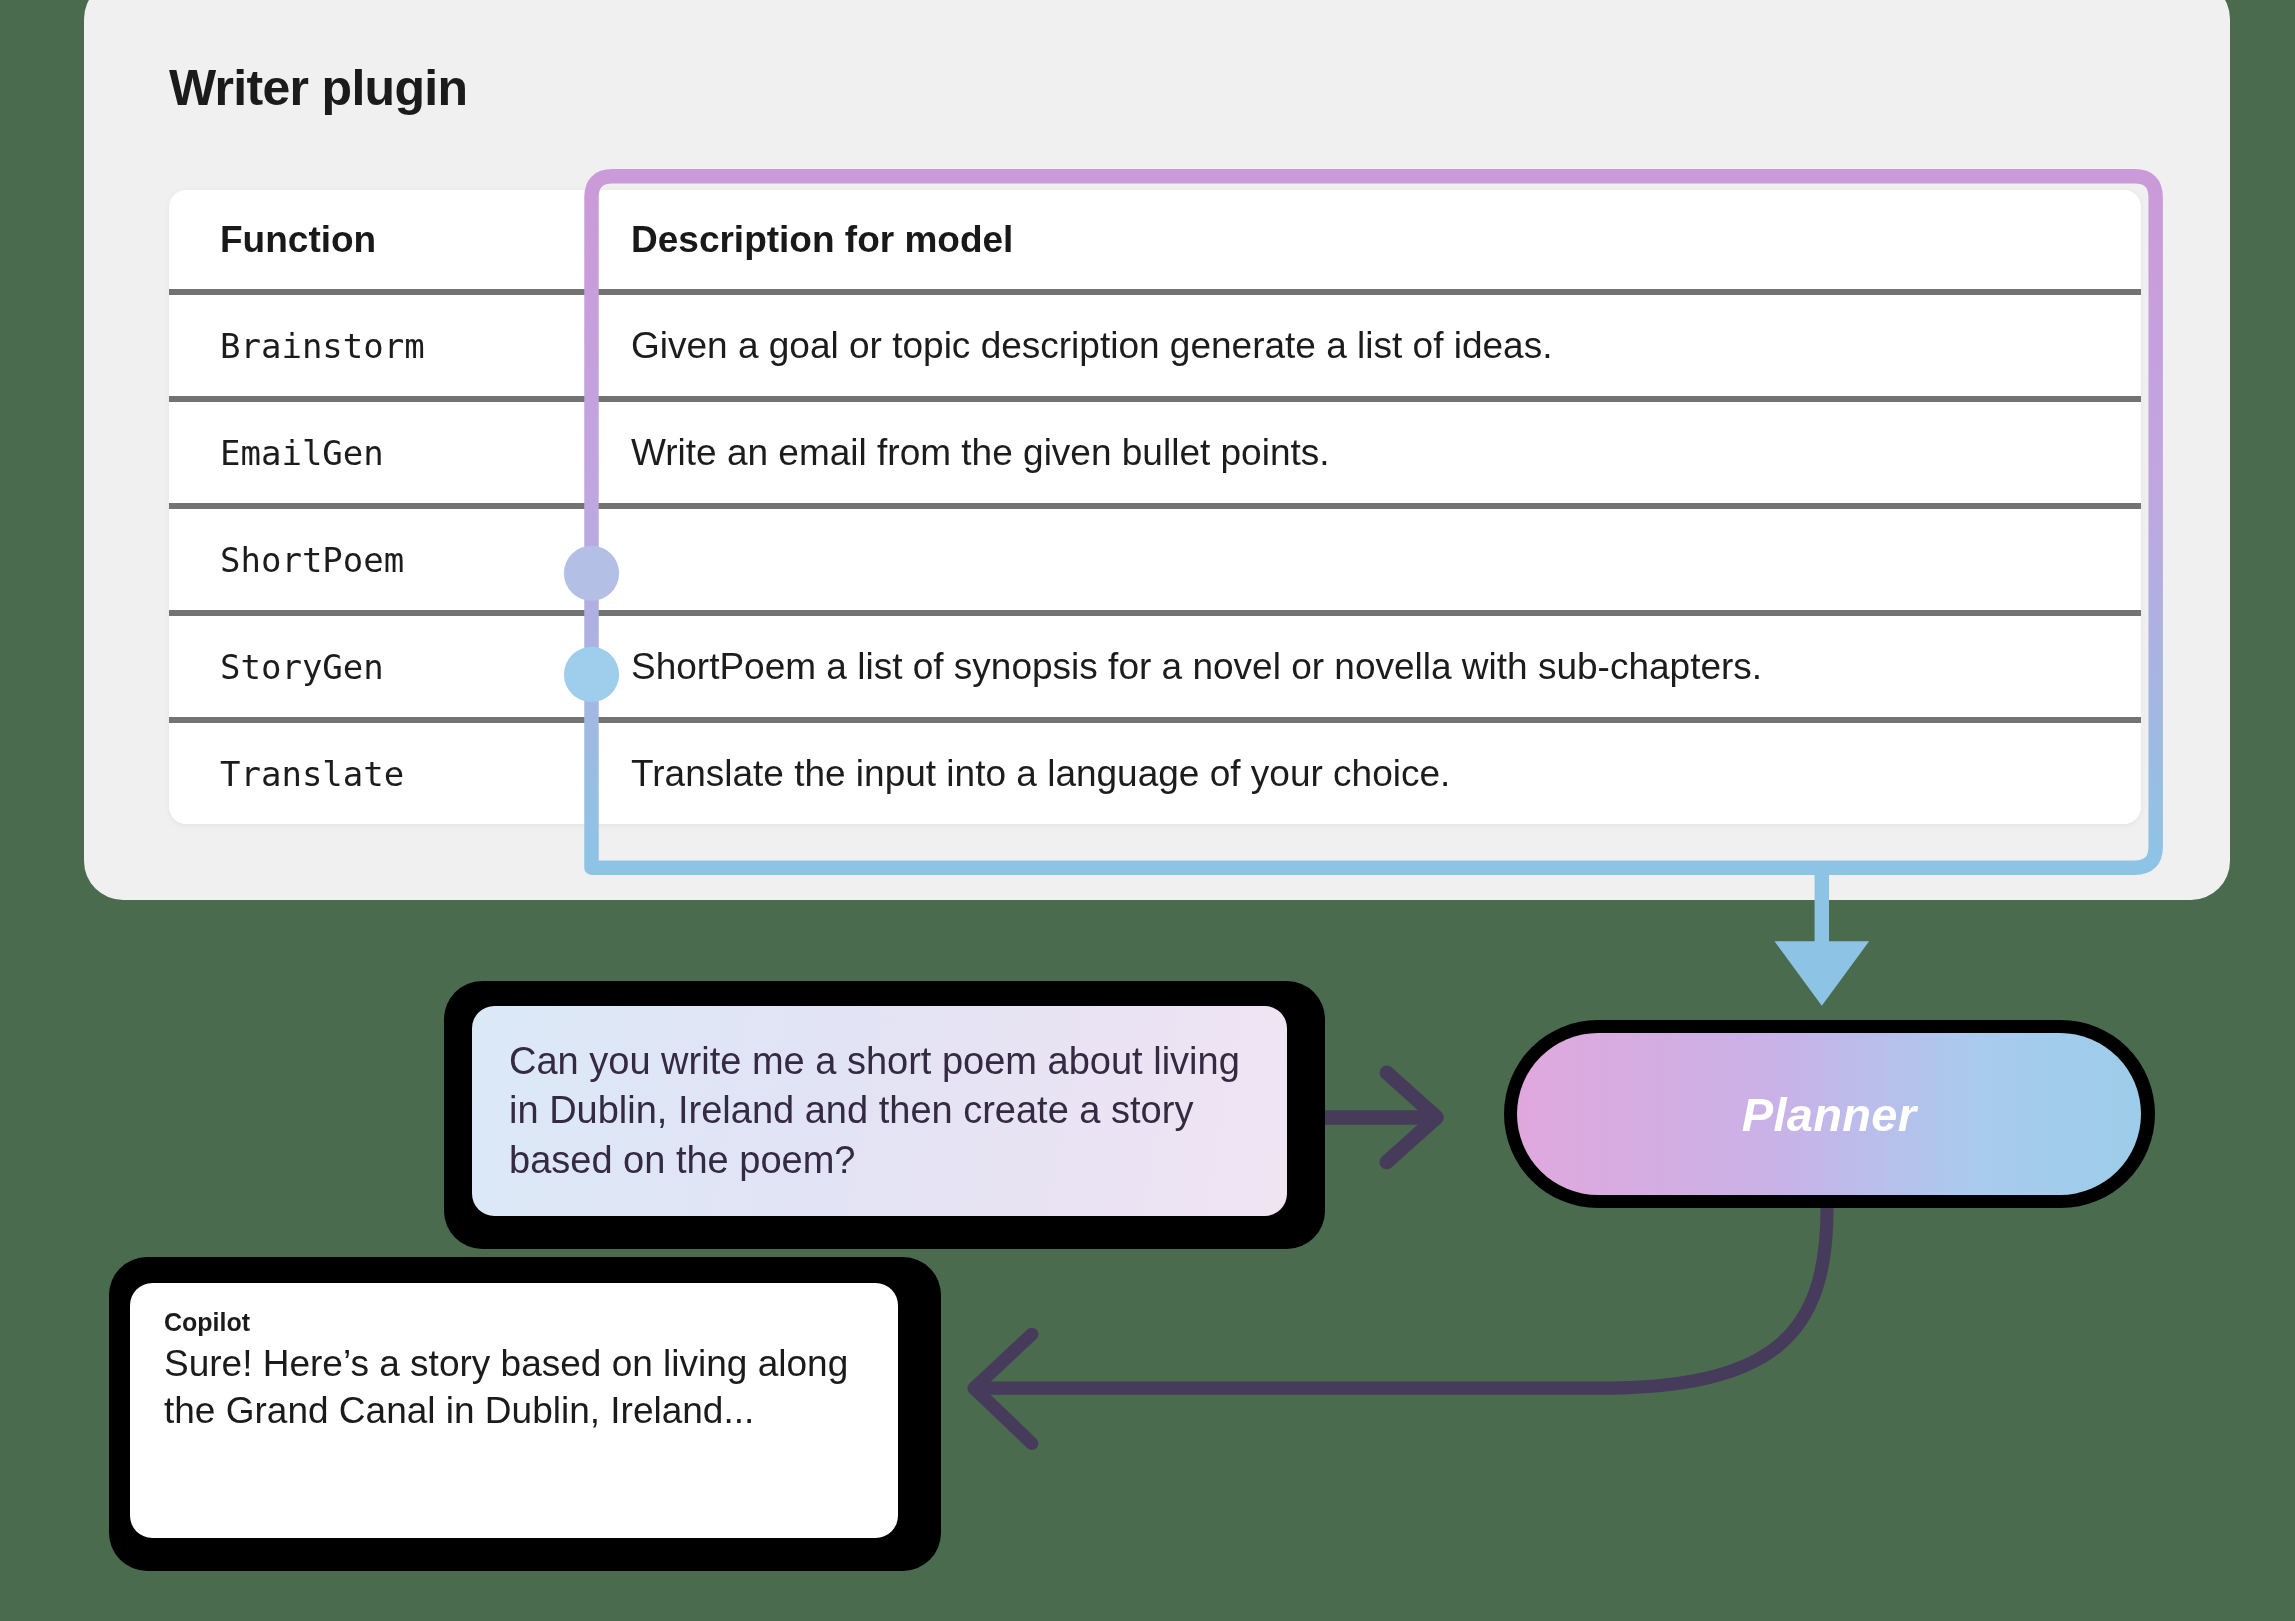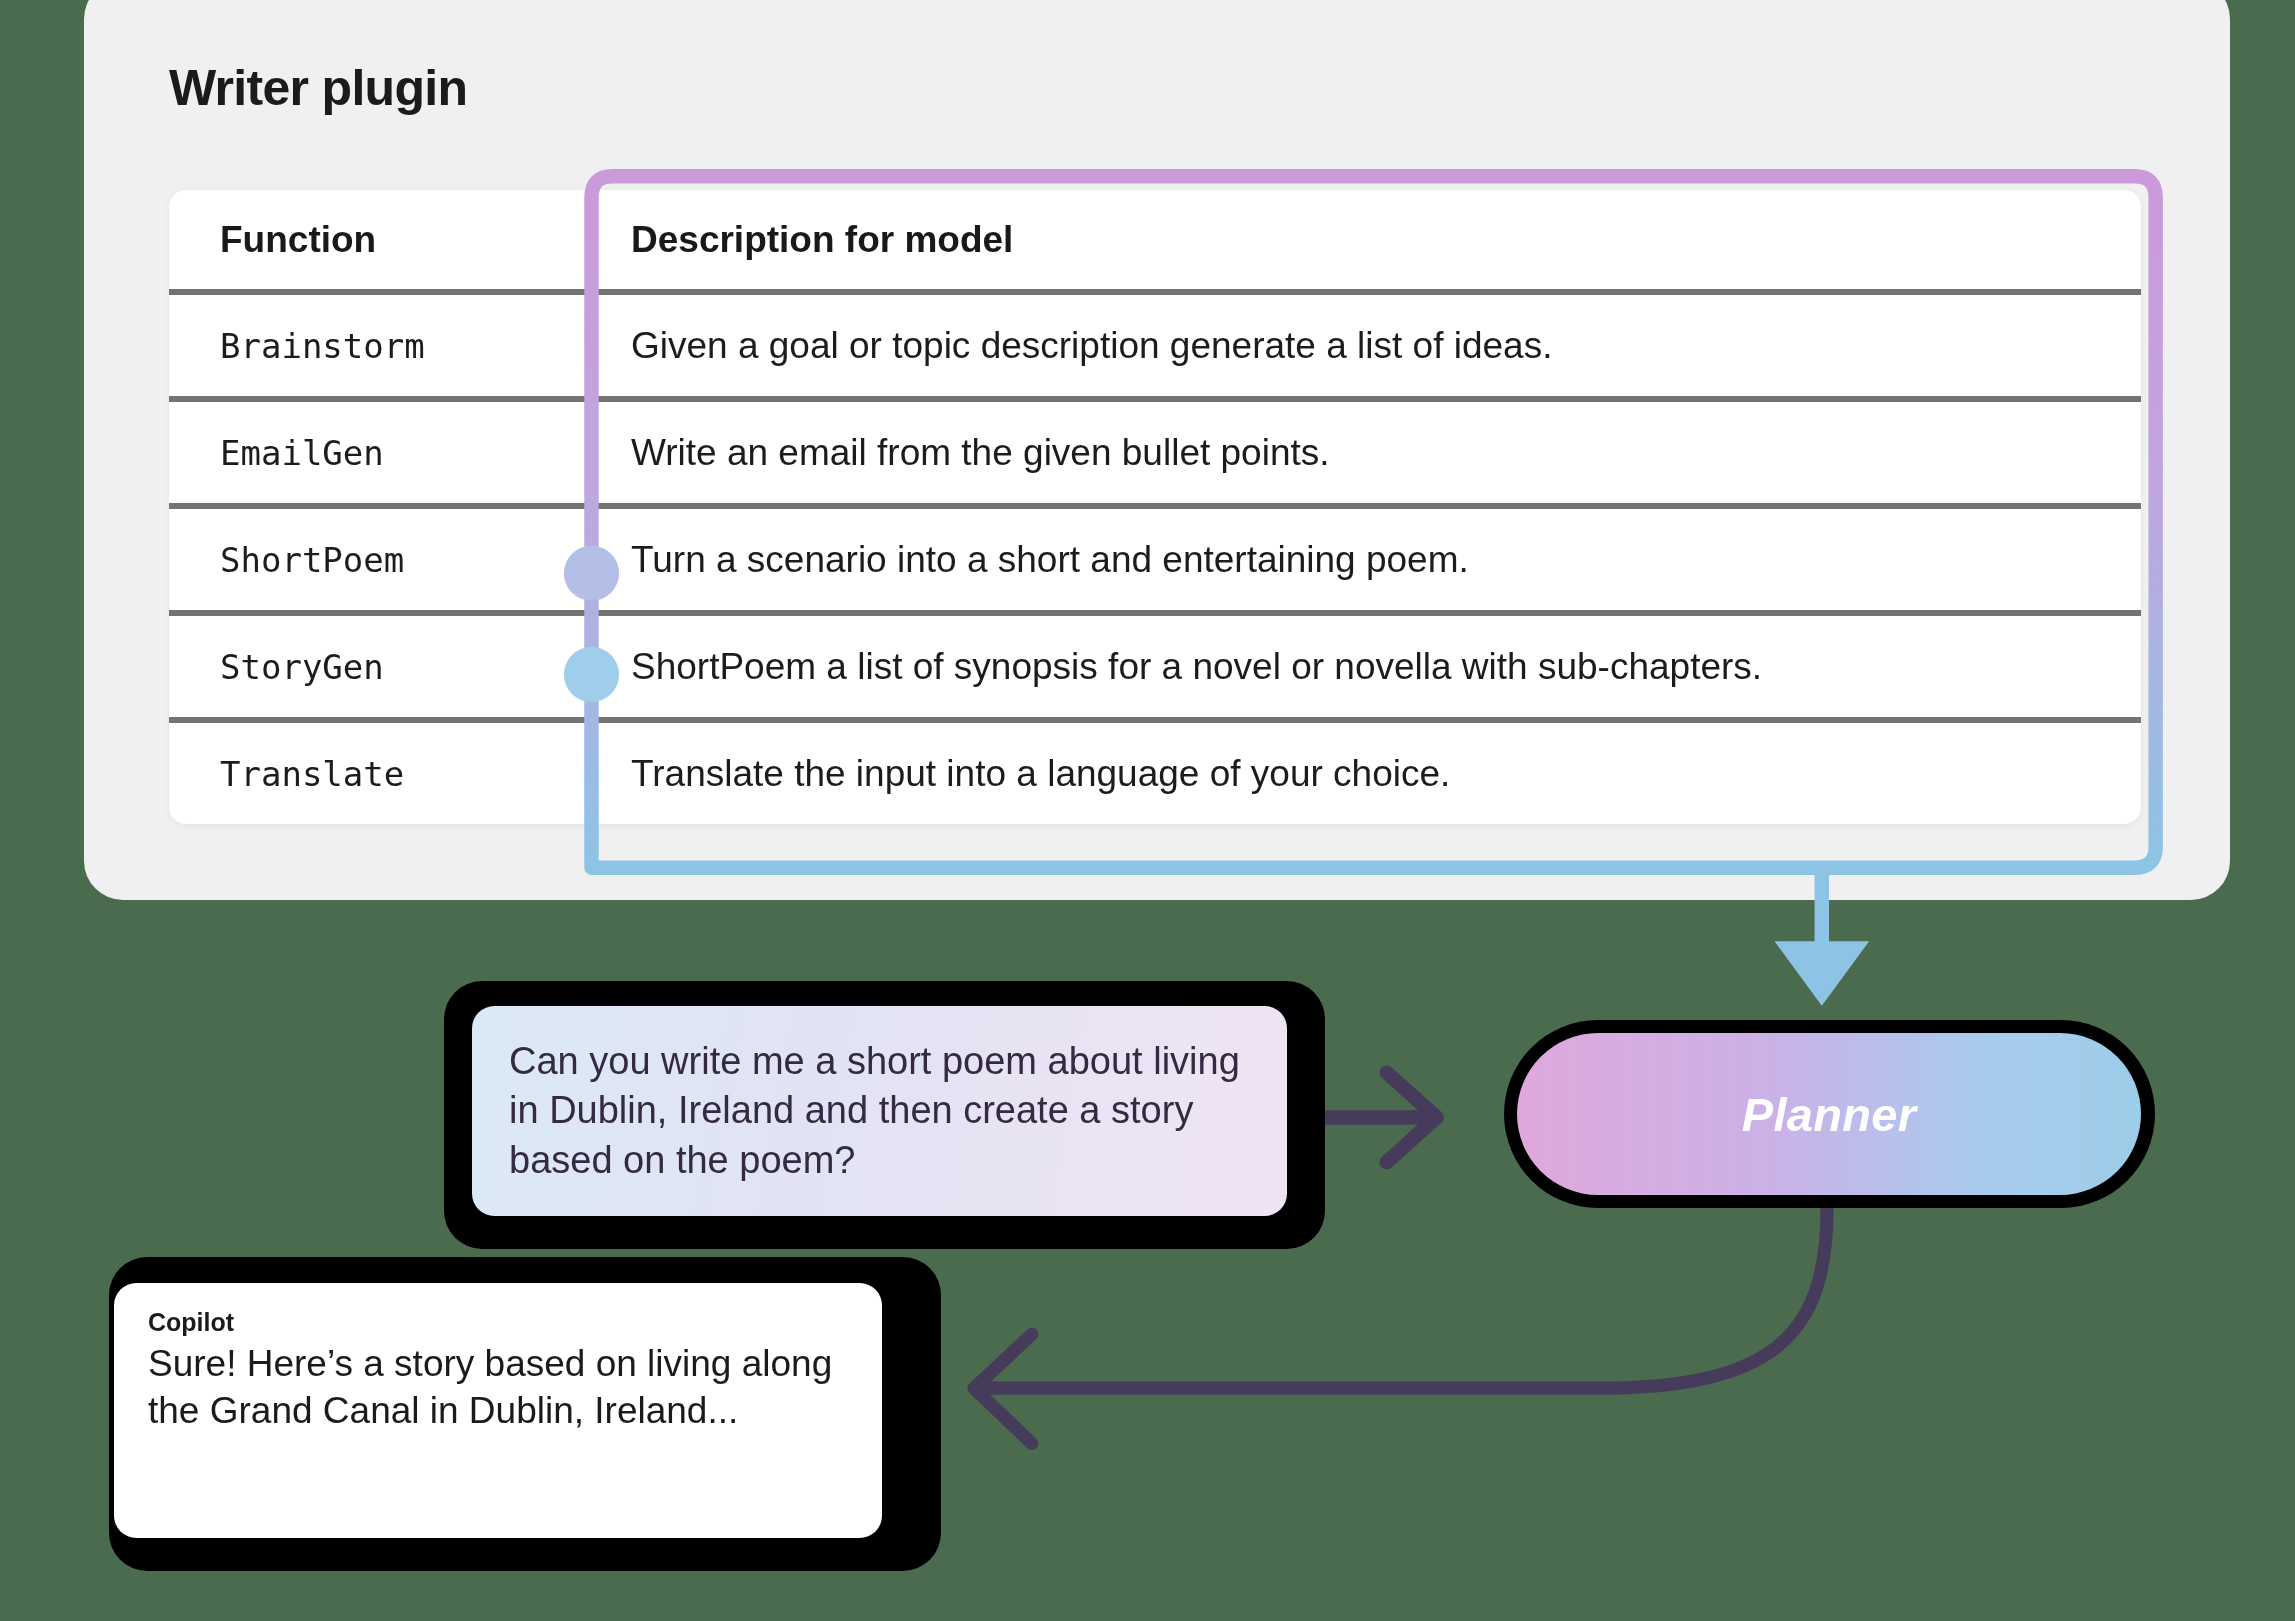--- a/index.html
+++ b/index.html
@@ -71,21 +71,21 @@
     position:absolute;left:1517px;top:1033px;width:624px;height:162px;
     border-radius:81px;
     background:linear-gradient(90deg,#e0a8dd 0%,#c9b2e7 42%,#a9cbee 74%,#9ccde9 100%);
     display:flex;align-items:center;justify-content:center;font-style:italic;
   }
   #planner-label{
     color:#ffffff;font-size:47px;font-weight:700;letter-spacing:0.3px;
   }
 
   #copilot-bubble{
-    position:absolute;left:114px;top:1283px;width:768px;height:255px;
+    position:absolute;left:130px;top:1283px;width:768px;height:255px;
     background:#ffffff;border-radius:22.4px;padding:25px 34px 0 34px;
     box-sizing:border-box;
   }
   #copilot-name{
     font-size:25px;font-weight:700;color:#1b1b1b;margin-bottom:4px;
   }
   #copilot-text{
     font-size:37px;line-height:1.26;color:#1b1b1b;
   }
 </style>
@@ -117,23 +117,20 @@
         <span class="mono">EmailGen</span>
       </div>
       <div class="c-desc">
         <span class="desc">Write an email from the given bullet points.</span>
       </div>
     </div>
 
     <div class="trow">
       <div class="c-fn">
         <span class="mono">ShortPoem</span>
-      </div>
-      <div class="c-desc">
-        <span class="desc">Turn a scenario into a short and entertaining poem.</span>
       </div>
     </div>
 
     <div class="trow">
       <div class="c-fn">
         <span class="mono">StoryGen</span>
       </div>
       <div class="c-desc">
         <span class="desc">ShortPoem a list of synopsis for a novel or novella with sub-chapters.</span>
       </div>

